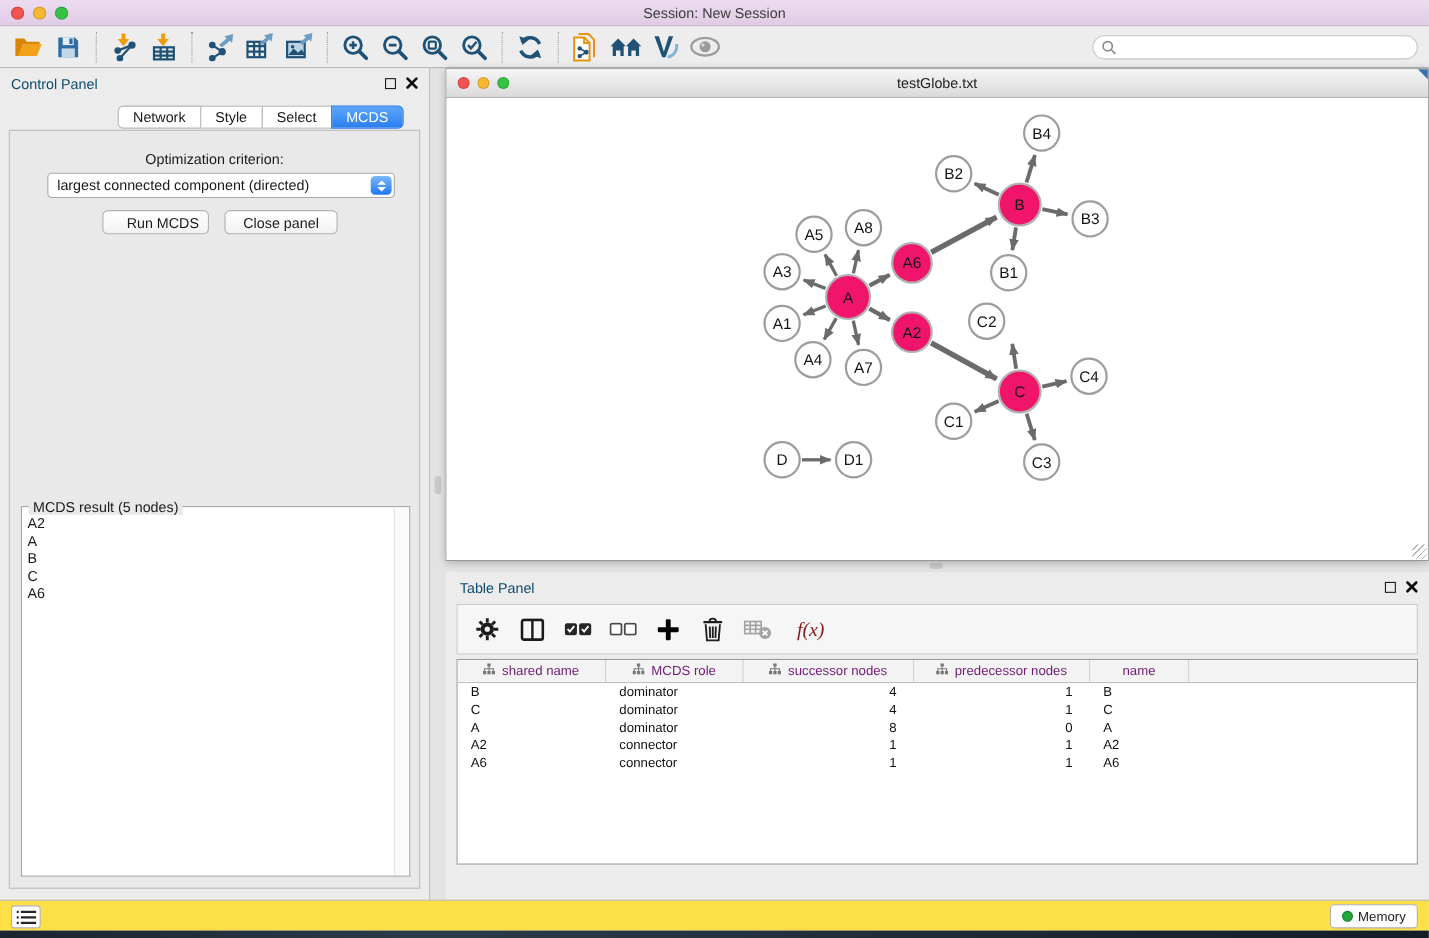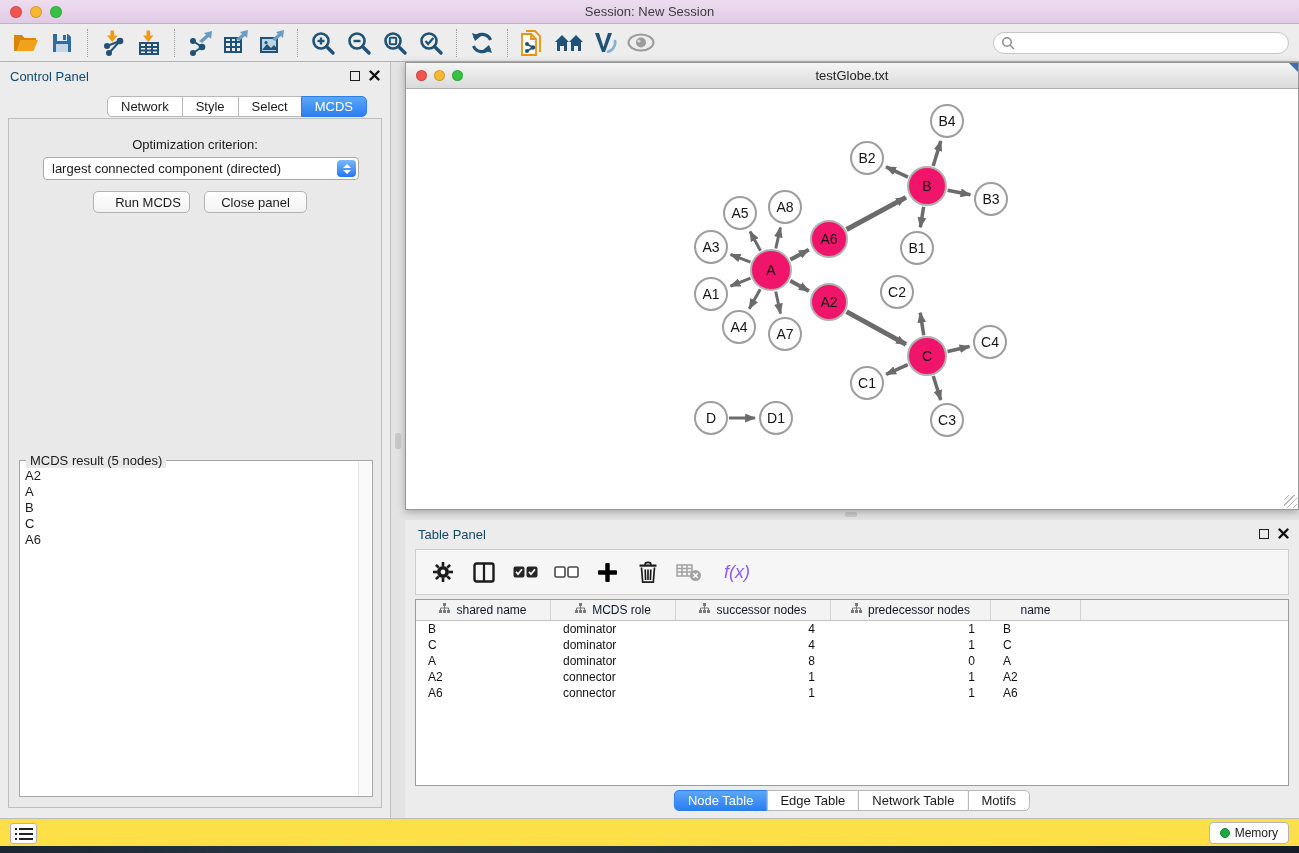--- a/index.html
+++ b/index.html
@@ -79,25 +79,25 @@
     display:flex; align-items:center; justify-content:center; font-size:14px; color:#141414; }
   .gnode.hl { background:#f0156b; border-color:#b1b1b1; }
   #nw-resize { position:absolute; right:1px; bottom:1px; width:13px; height:13px;
     background:repeating-linear-gradient(135deg, transparent 0 3px, #b5b5b5 3px 4px); }
 
   
   #table-panel { position:absolute; left:405px; top:520px; width:894px; height:298px; background:#ececec; }
   #tp-toolbar { position:absolute; left:10px; top:29px; width:874px; height:46px;
     background:#f6f6f6; border:1px solid #cdcdcd; display:flex; align-items:center; gap:13px; padding-left:13px; }
   .tp-btn { width:28px; height:28px; display:flex; align-items:center; justify-content:center; flex:none; }
-  #fx-label { font-family:Liberation Sans, sans-serif; font-style:italic; font-size:18px; color:#8b5cf6; }
+  #fx-label { font-family:Liberation Serif, serif; font-style:italic; font-size:18px; color:#7f1d1d; }
   #tbl { position:absolute; left:10px; top:79px; width:874px; height:187px;
     background:#fff; border:1px solid #9c9c9c; overflow:hidden; }
   #tbl-header { display:flex; height:21px; background:#f3f3f3; border-bottom:1px solid #c2c2c2; }
-  .hcell { display:flex; align-items:center; justify-content:center; gap:6px; font-size:12px; color:#0f172a;
+  .hcell { display:flex; align-items:center; justify-content:center; gap:6px; font-size:12px; color:#701a75;
     border-right:1px solid #d2d2d2; flex:none; }
   .hcell.fill { flex:1; border-right:none; }
   .trow { display:flex; height:16px; align-items:center; font-size:12px; color:#111; }
   .tcell { flex:none; white-space:nowrap; overflow:hidden; }
   .tcell.l { text-align:left; padding-left:12px; }
   .tcell.r { text-align:right; padding-right:16px; }
   #table-tabs { top:270px; left:50%; transform:translateX(-50%); }
 
   
   #status-bar { position:absolute; left:0; top:818px; width:100%; height:28px;
@@ -570,26 +570,20 @@
         </div>
         <div class="trow">
           <div class="tcell l" style="width: 135px;">A6</div>
           <div class="tcell l" style="width: 125px;">connector</div>
           <div class="tcell r" style="width: 155px;">1</div>
           <div class="tcell r" style="width: 160px;">1</div>
           <div class="tcell l" style="width: 90px;">A6</div>
         </div>
       </div>
   </div>
-  <div id="table-tabs" class="seg-row">
-      <div class="seg active">Node Table</div>
-      <div class="seg">Edge Table</div>
-      <div class="seg">Network Table</div>
-      <div class="seg">Motifs</div>
-    </div>
 </div>
 
 <div id="status-bar">
   <span id="list-btn">
     <svg width="18" height="14" viewBox="0 0 18 14">
         <g fill="#222">
           <rect x="0" y="1" width="2" height="2"></rect>
           <rect x="4" y="1" width="14" height="2"></rect>
           <rect x="0" y="6" width="2" height="2"></rect>
           <rect x="4" y="6" width="14" height="2"></rect>

